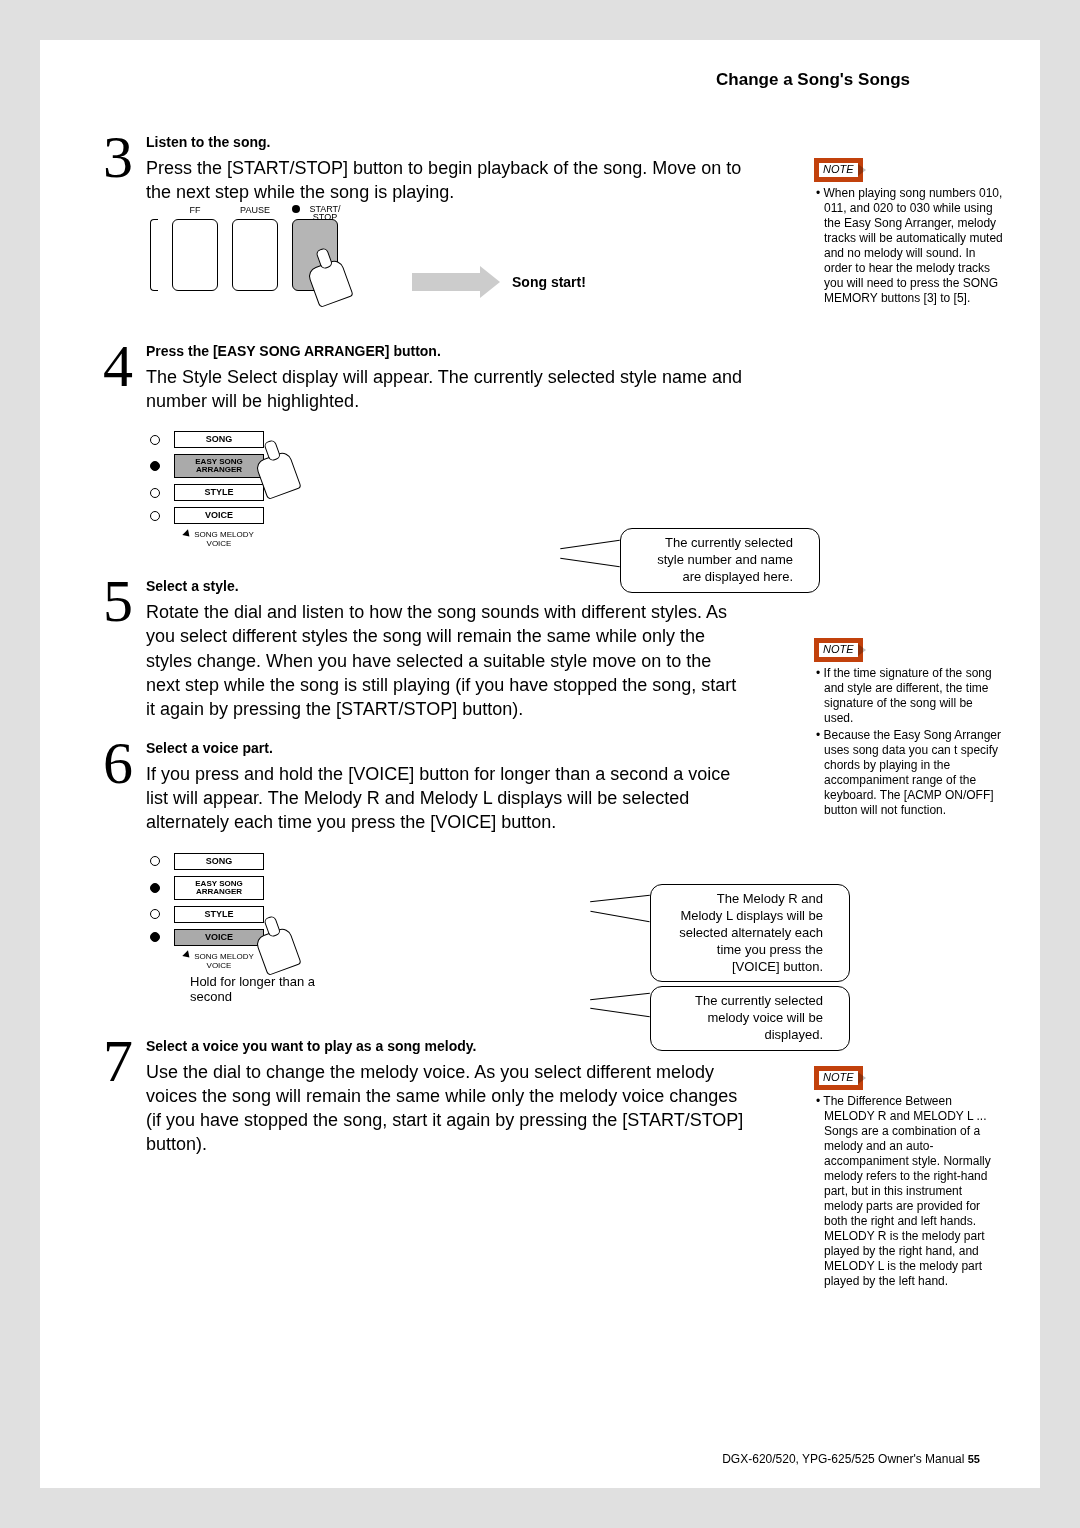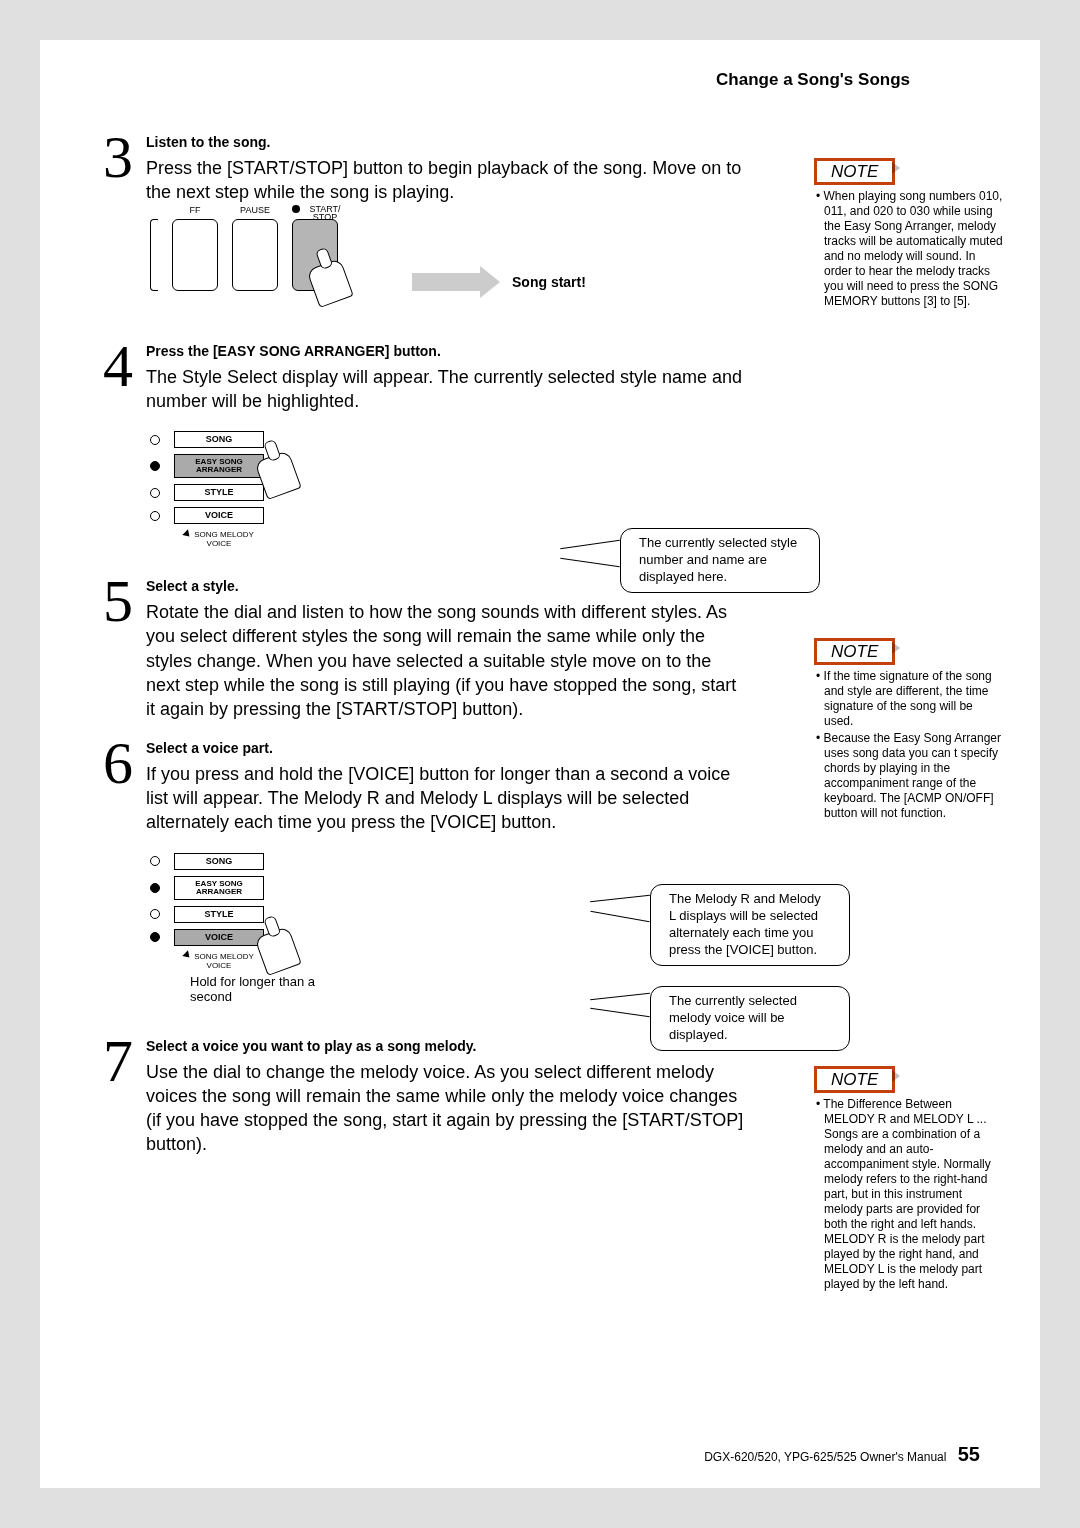--- a/index.html
+++ b/index.html
@@ -51,23 +51,23 @@
     max-width: 600px;
   }
   .note-box {
     position: absolute;
     font-size: 12px;
     line-height: 1.25;
     width: 190px;
   }
   .note-label {
     display: inline-block;
-    border: 3px solid #c2410c;
-    padding: 0 14px;
-    font-size: 17px;
+    border: 5px solid #c2410c;
+    padding: 0 4px;
+    font-size: 11px;
     font-style: italic;
     margin-bottom: 2px;
     position: relative;
   }
   .note-label::after {
     content: "";
     position: absolute;
     right: -8px; top: 1px;
     width: 0; height: 0;
     border-left: 8px solid #000;
@@ -143,42 +143,43 @@
     width: 90px;
     padding: 3px 2px;
     line-height: 1.0;
   }
   .pbtn.grey { background: #aaa; }
   .pbtn-under { font-size: 8px; text-align: center; width: 90px; margin-left: 24px; }
   .callout {
     position: absolute;
     border: 1px solid #000;
     border-radius: 12px;
-    padding: 6px 18px;
+    padding: 6px 26px;
     font-size: 13px;
     line-height: 1.3;
     background: #fff;
+    text-align: right;
   }
   .callout-wedge {
     position: absolute;
     width: 60px; height: 1px;
     background: #000;
   }
   .hold-caption {
     font-size: 13px;
     margin-left: 110px;
     margin-top: 4px;
   }
   .footer {
     position: absolute;
     bottom: 22px;
     right: 60px;
     font-size: 12px;
   }
-  .footer .pnum { font-weight: bold; font-size: 20px; margin-left: 8px; }
+  .footer .pnum { font-weight: bold; font-size: 11px; }
   .bracket-ff {
     width: 8px; height: 72px;
     border-left: 1.5px solid #000;
     border-top: 1.5px solid #000;
     border-bottom: 1.5px solid #000;
     border-radius: 4px 0 0 4px;
   }
   .pencil {
     display: inline-block;
     width: 8px; height: 8px;

